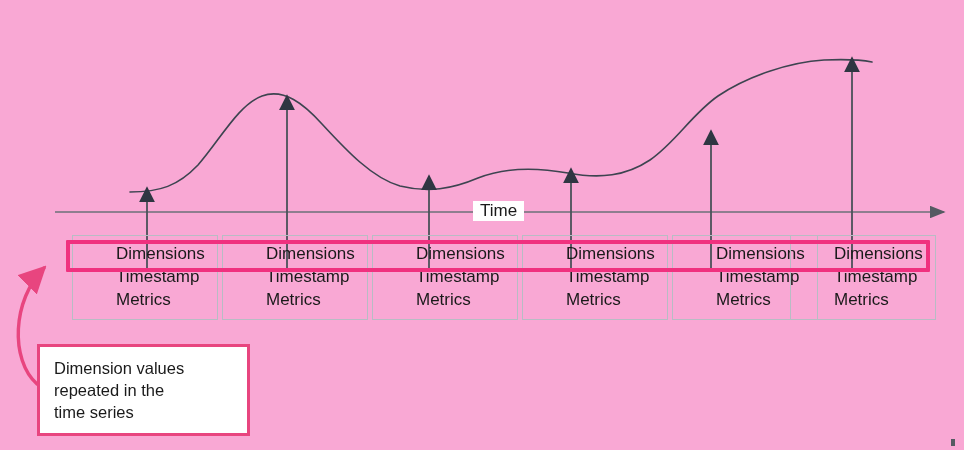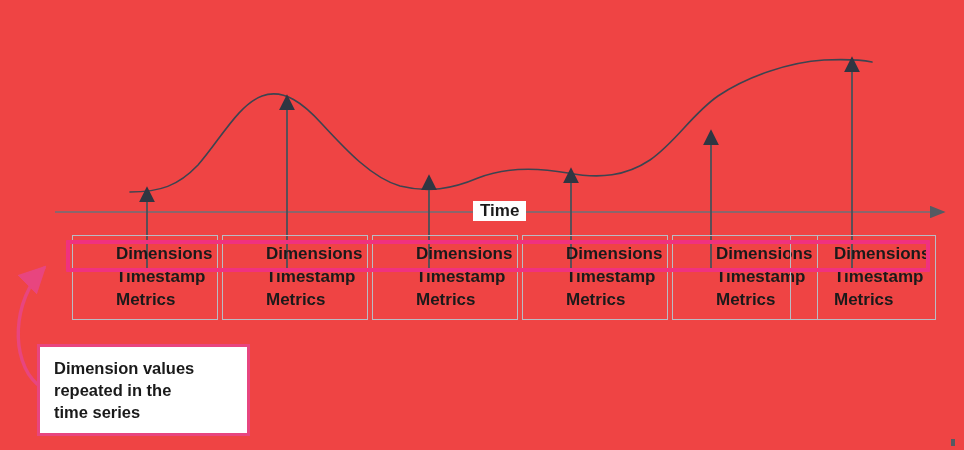--- a/index.html
+++ b/index.html
@@ -8,23 +8,22 @@
     background: #ffffff;
   }
   body {
     font-family: "Liberation Sans", sans-serif;
     -webkit-font-smoothing: antialiased;
   }
   #canvas {
     position: relative;
     width: 964px;
     height: 450px;
-    background: #ef4444;
+    background: #f9a8d4;
     overflow: hidden;
-    font-weight: bold;
   }
   #diagram-svg {
     position: absolute;
     left: 0;
     top: 0;
     width: 964px;
     height: 450px;
   }
   .record-boxes {
     position: absolute;

